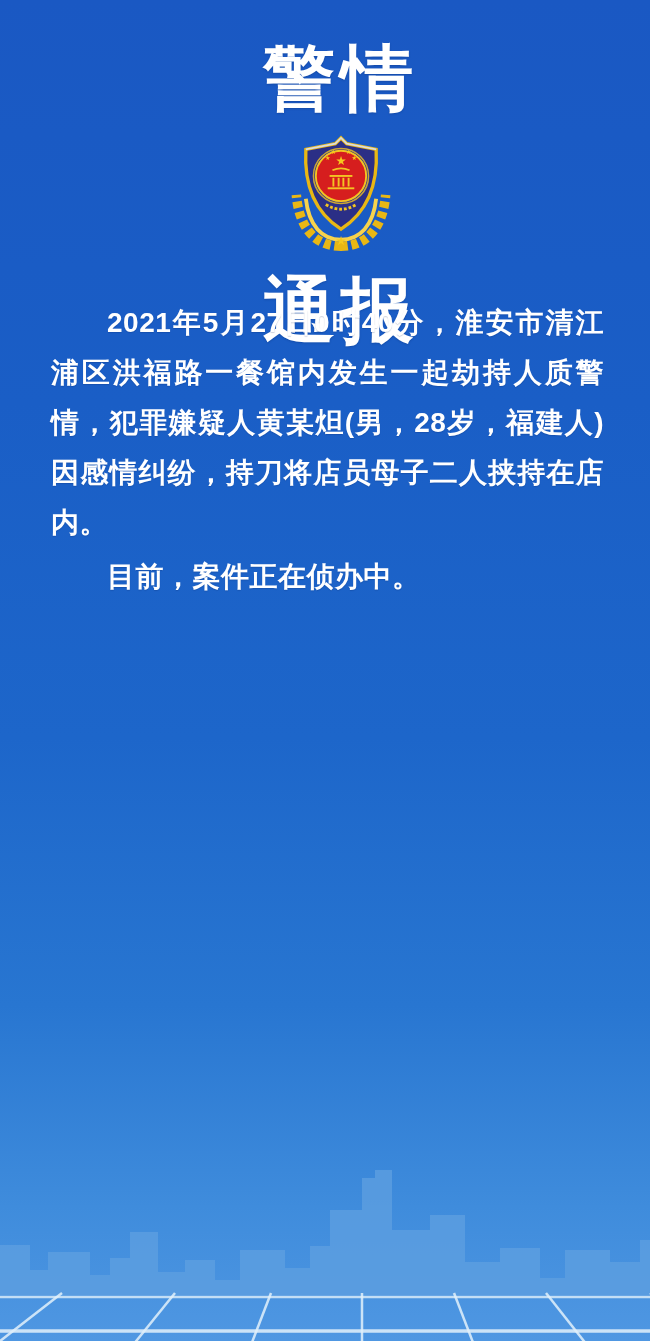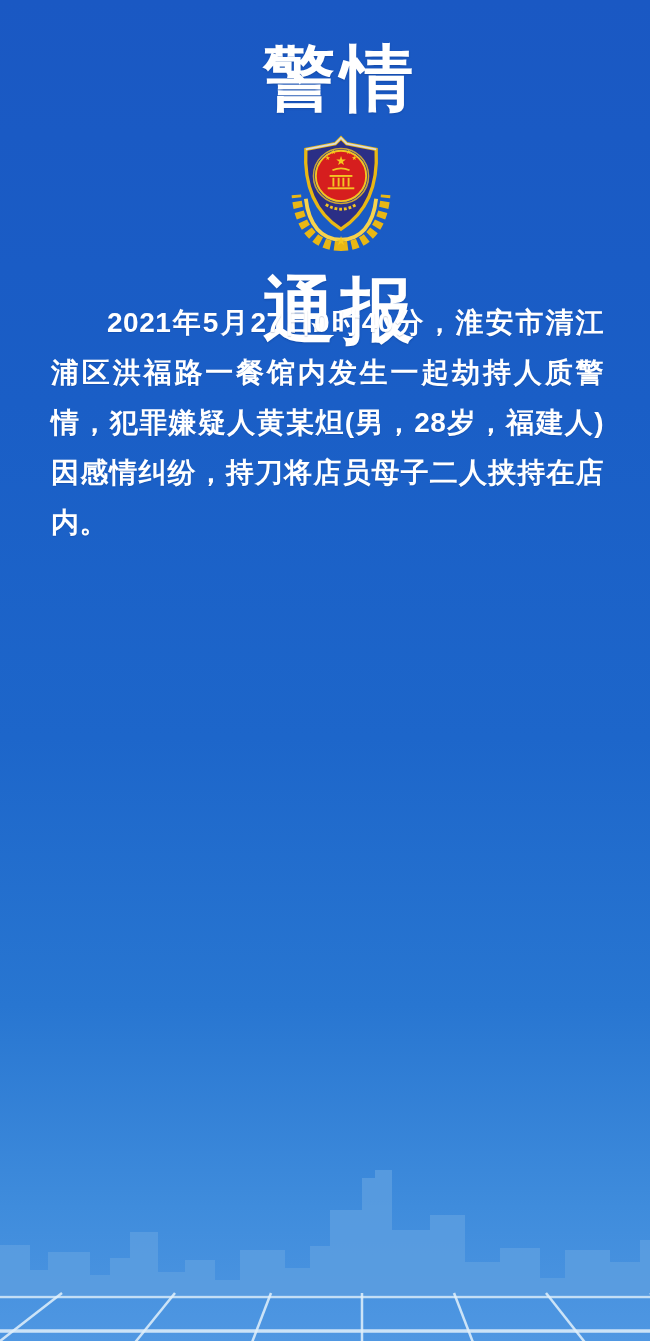--- a/index.html
+++ b/index.html
@@ -95,16 +95,17 @@
       <path d="M44 74 Q60 84 76 74" stroke="#f3c422" stroke-width="3" fill="none" stroke-dasharray="3 2"></path>
 
       <text x="60" y="117" text-anchor="middle" font-size="13" fill="#f6c91d">★</text>
     </svg>
 
     <span class="title">通报</span>
   </div>
 
   <div class="body-text">
     <p>2021年5月27日0时40分，淮安市清江浦区洪福路一餐馆内发生一起劫持人质警情，犯罪嫌疑人黄某炟(男，28岁，福建人)因感情纠纷，持刀将店员母子二人挟持在店内。</p>
+    <p>目前，案件正在侦办中。</p>
   </div>
 
 
 </div>
 
 </body></html>

